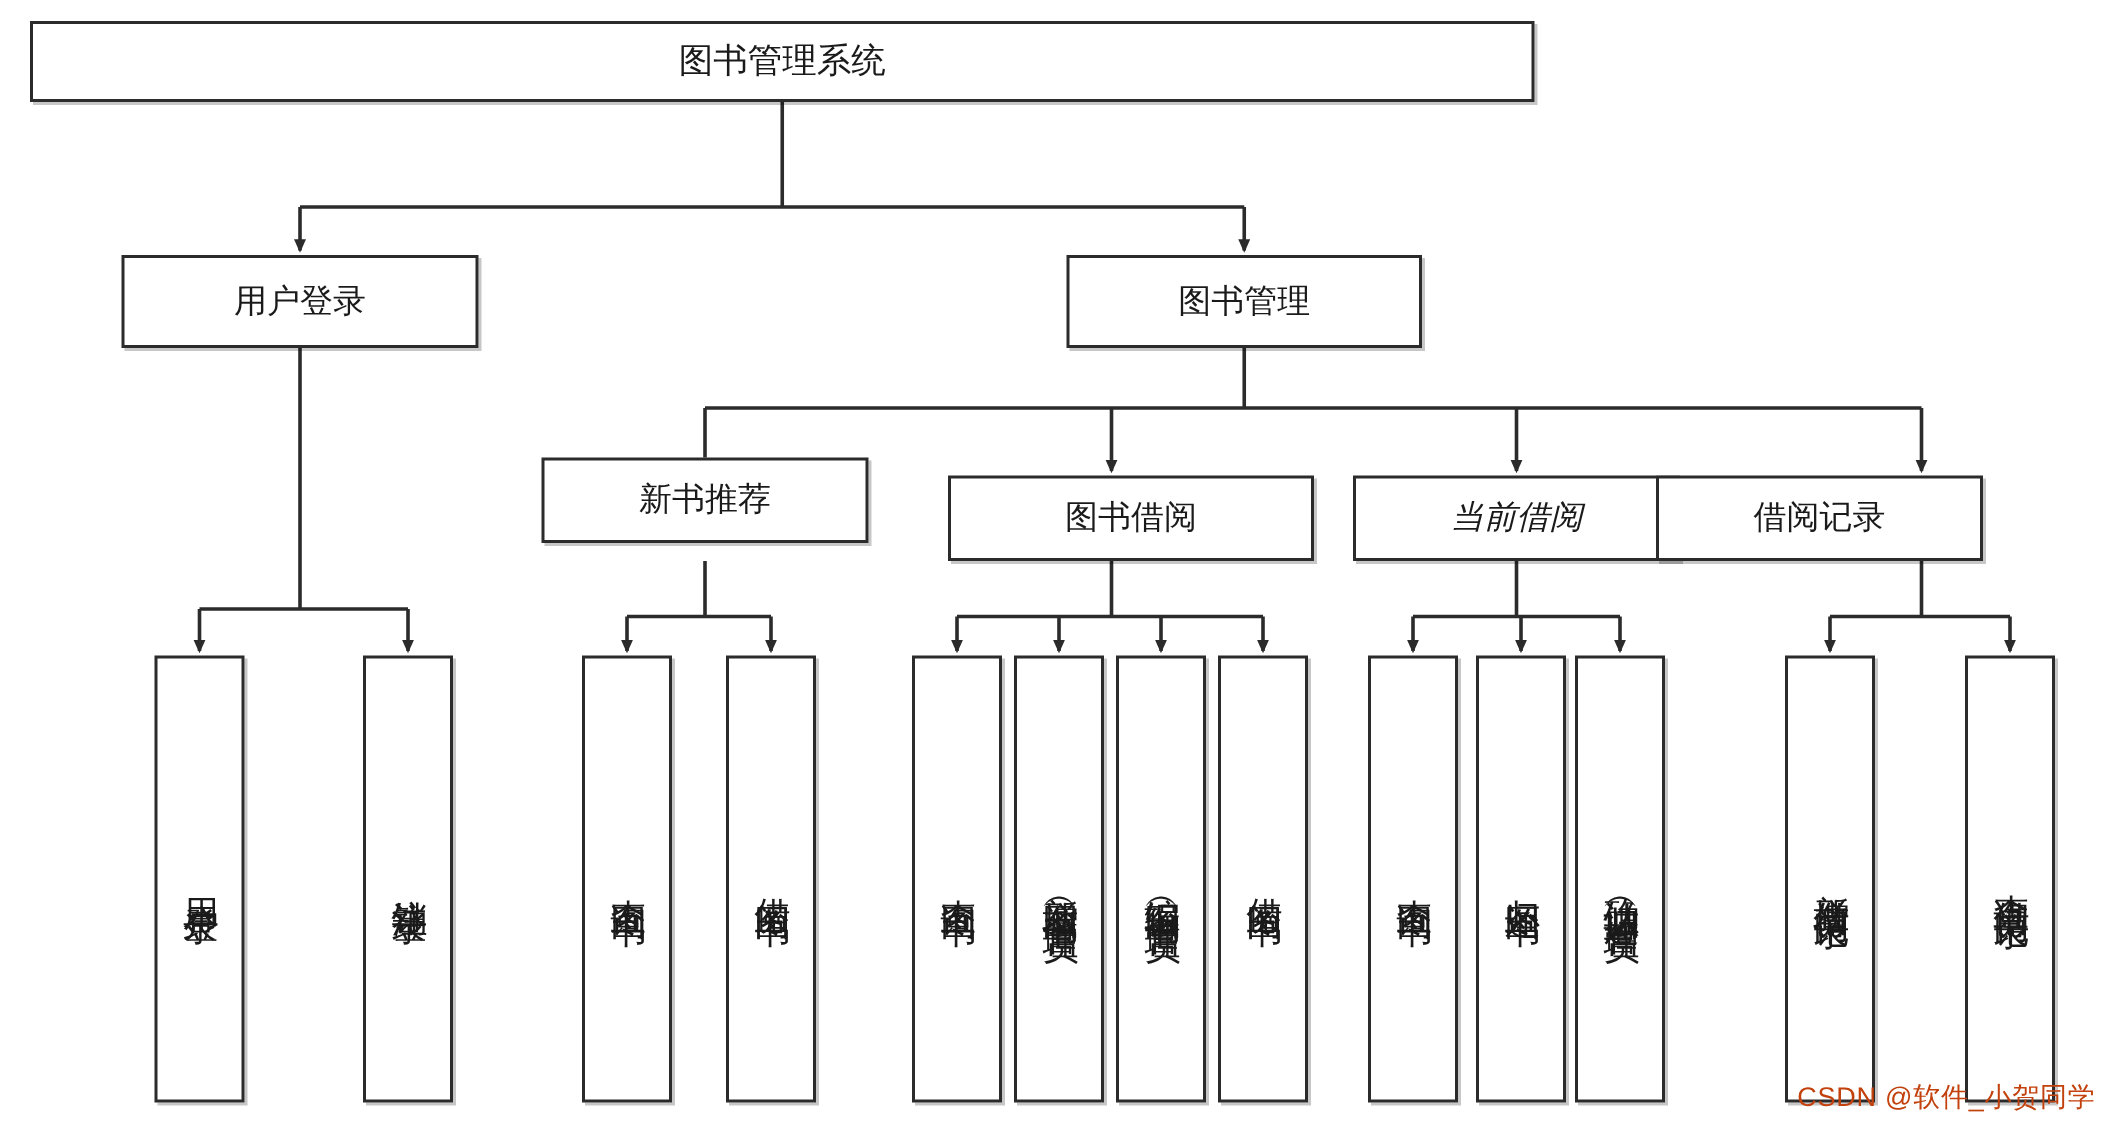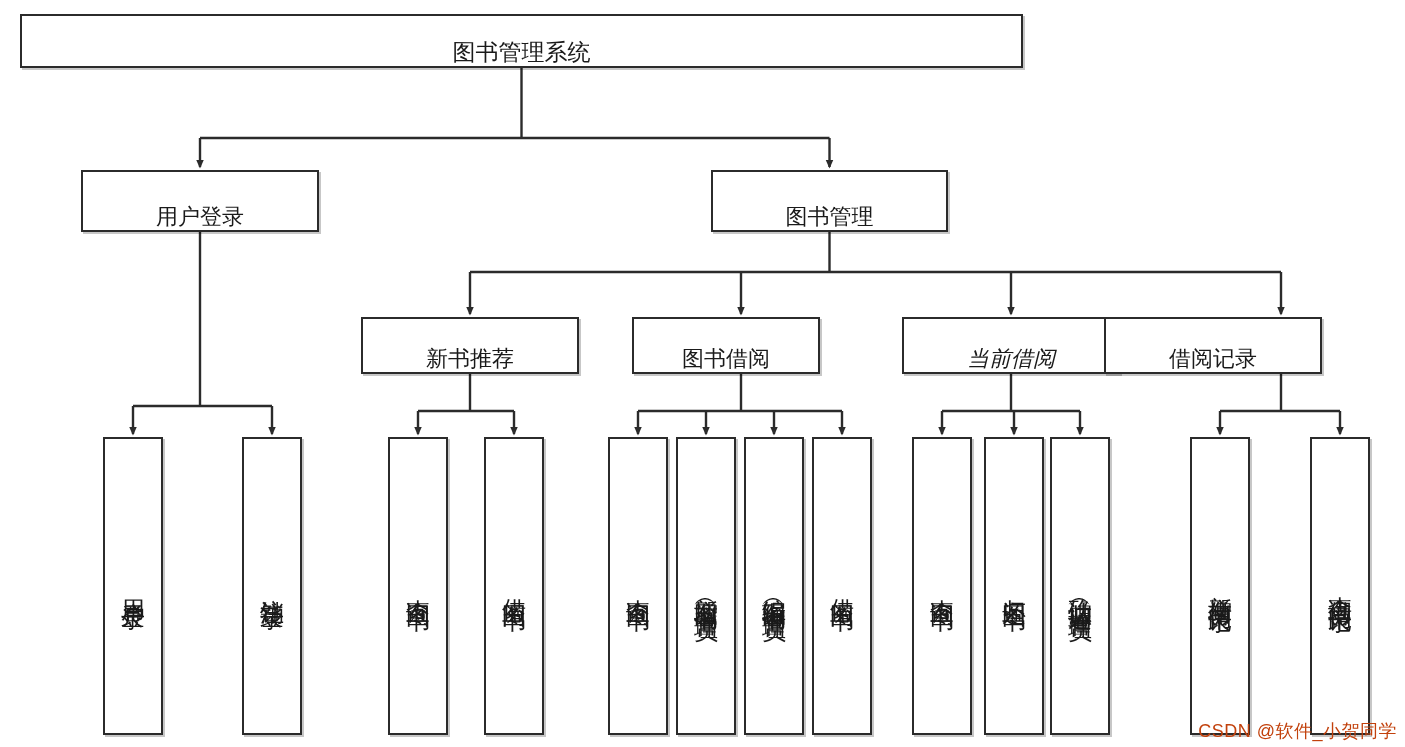--- a/index.html
+++ b/index.html
@@ -28,21 +28,21 @@
     height: 747px;
     display: block;
   }
   .node-box {
     position: absolute;
     box-sizing: border-box;
     background: #ffffff;
     border: 2px solid #2b2b2b;
     box-shadow: 2px 2px 0 rgba(0,0,0,0.22);
     display: flex;
-    align-items: flex-end;
+    align-items: center;
     justify-content: center;
     overflow: hidden;
   }
   .node-label {
     color: #1a1a1a;
     font-family: "Liberation Sans", sans-serif;
     line-height: 1.12;
     text-align: center;
     white-space: pre-wrap;
   }
@@ -132,24 +132,24 @@
   <div id="nodes-layer">
       <div class="node-box lvl0" id="node-root" style="left: 20px; top: 14px; width: 1003px; height: 54px;">
         <span class="node-label">图书管理系统</span>
       </div>
       <div class="node-box lvl1" id="node-user-login" style="left: 81px; top: 170px; width: 238px; height: 62px;">
         <span class="node-label">用户登录</span>
       </div>
       <div class="node-box lvl1" id="node-book-manage" style="left: 711px; top: 170px; width: 237px; height: 62px;">
         <span class="node-label">图书管理</span>
       </div>
-      <div class="node-box lvl2" id="node-new-book-recommend" style="left: 361px; top: 317px; width: 218px; height: 57px;">
+      <div class="node-box lvl2" id="node-new-book-recommend" style="left: 361px; top: 305px; width: 218px; height: 57px;">
         <span class="node-label">新书推荐</span>
       </div>
-      <div class="node-box lvl2" id="node-book-borrow" style="left: 632px; top: 317px; width: 188px; height: 57px;">
+      <div class="node-box lvl2" id="node-book-borrow" style="left: 632px; top: 317px; width: 244px; height: 57px;">
         <span class="node-label">图书借阅</span>
       </div>
       <div class="node-box lvl2" id="node-current-borrow" style="left: 902px; top: 317px; width: 218px; height: 57px; font-style: italic;">
         <span class="node-label">当前借阅</span>
       </div>
       <div class="node-box lvl2" id="node-borrow-record" style="left: 1104px; top: 317px; width: 218px; height: 57px;">
         <span class="node-label">借阅记录</span>
       </div>
       <div class="node-box lvl3 leaf" id="node-leaf-user-login" style="left: 103px; top: 437px; width: 60px; height: 298px;">
         <span class="node-label">用户登录</span>

